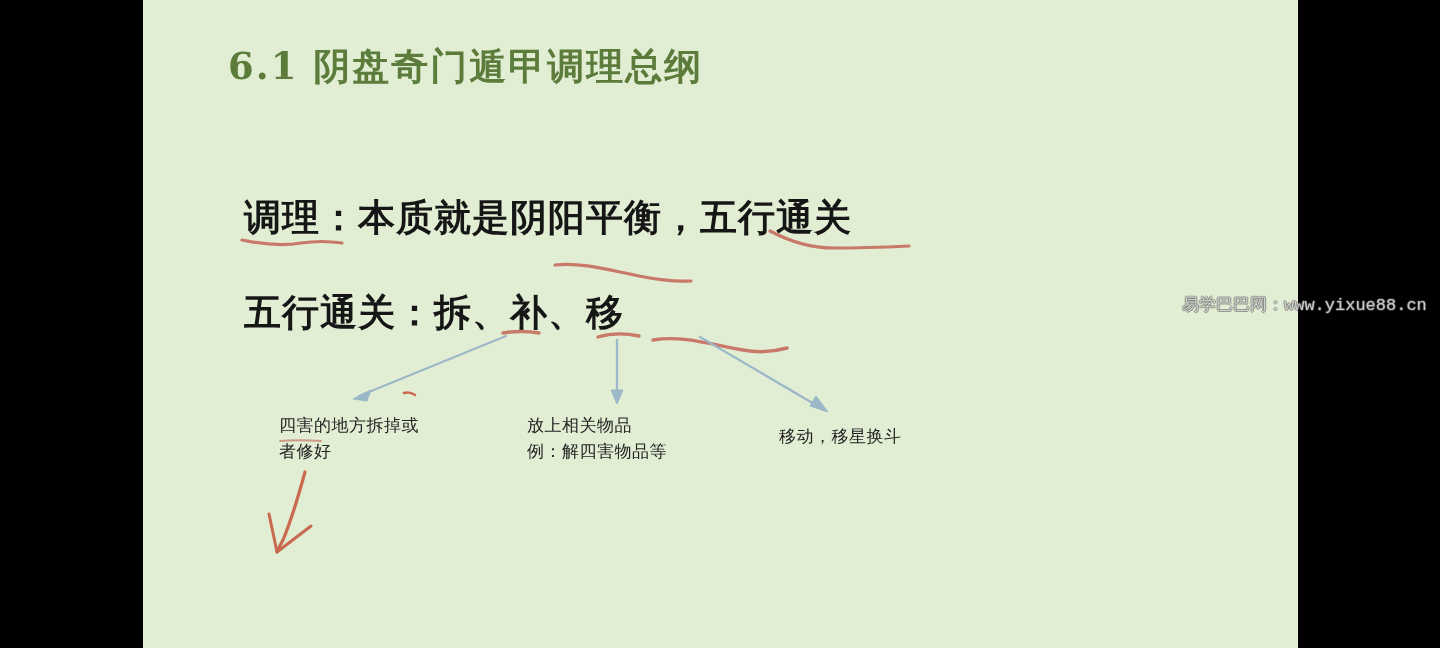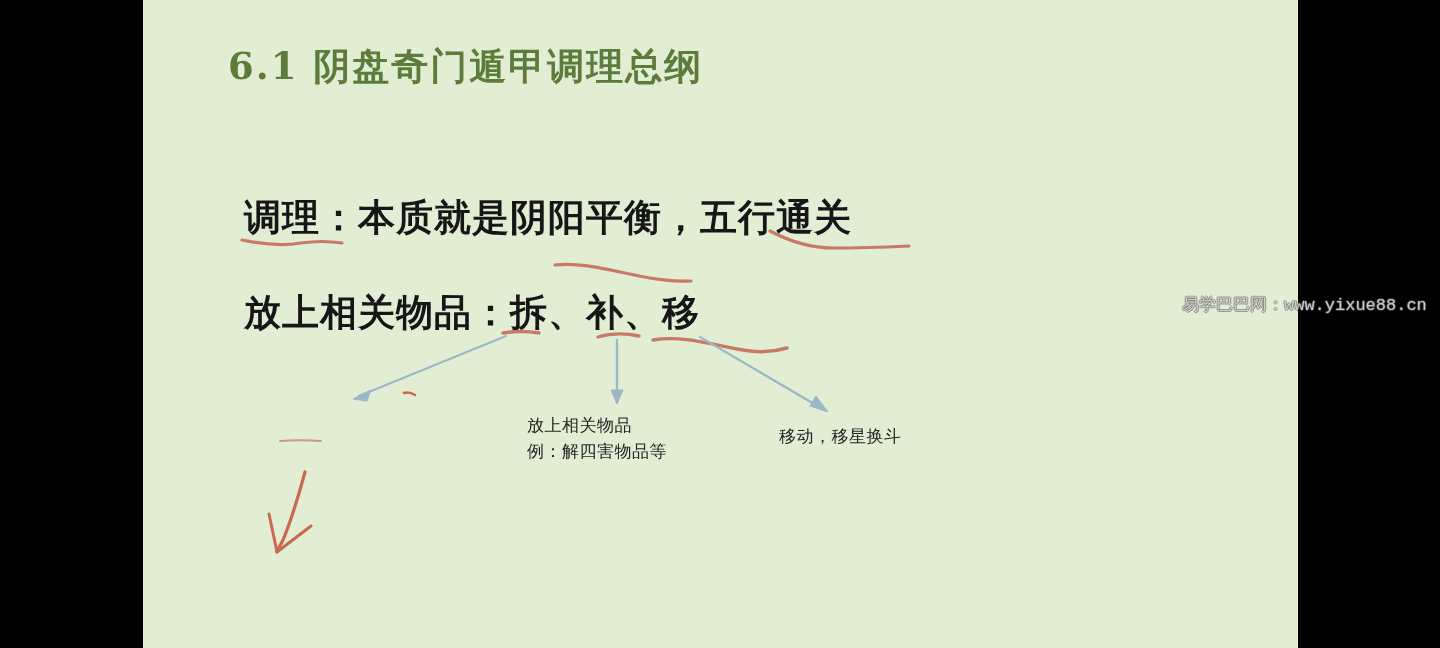--- a/index.html
+++ b/index.html
@@ -108,22 +108,23 @@
 <div id="screen">
 
   <div class="letterbox" id="bar-left"></div>
 
   <div id="slide">
 
     <div id="slide-title">6.1  阴盘奇门遁甲调理总纲</div>
 
     <div class="body-line" id="line-1">调理：本质就是阴阳平衡，五行通关</div>
 
-    <div class="body-line" id="line-2">放上相关物品：拆、补、移</div>
+    <div class="body-line" id="line-2">五行通关：拆、补、移</div>
 
+    <div class="caption" id="caption-1">四害的地方拆掉或者修好</div>
 
     <div class="caption" id="caption-3">移动，移星换斗</div>
 
     <div class="caption" id="caption-2" style="white-space:pre-line;">放上相关物品
 例：解四害物品等</div>
 
     <svg id="annotations" viewBox="0 0 1155 648" width="1155" height="648" xmlns="http://www.w3.org/2000/svg">
 
       <path d="M 99 240 C 118 244, 140 246, 158 243 C 172 241, 186 241, 199 243" stroke="#c8796a" stroke-width="3.2" fill="none" stroke-linecap="round"></path>
 

